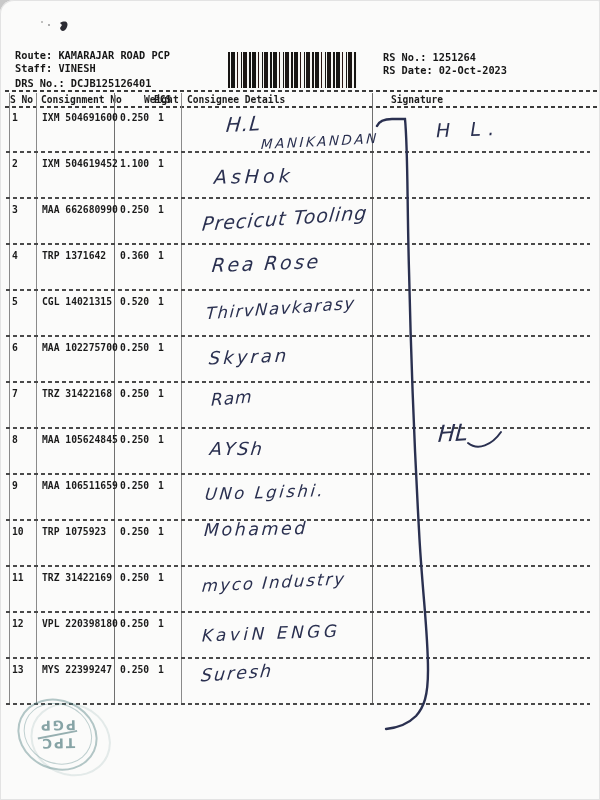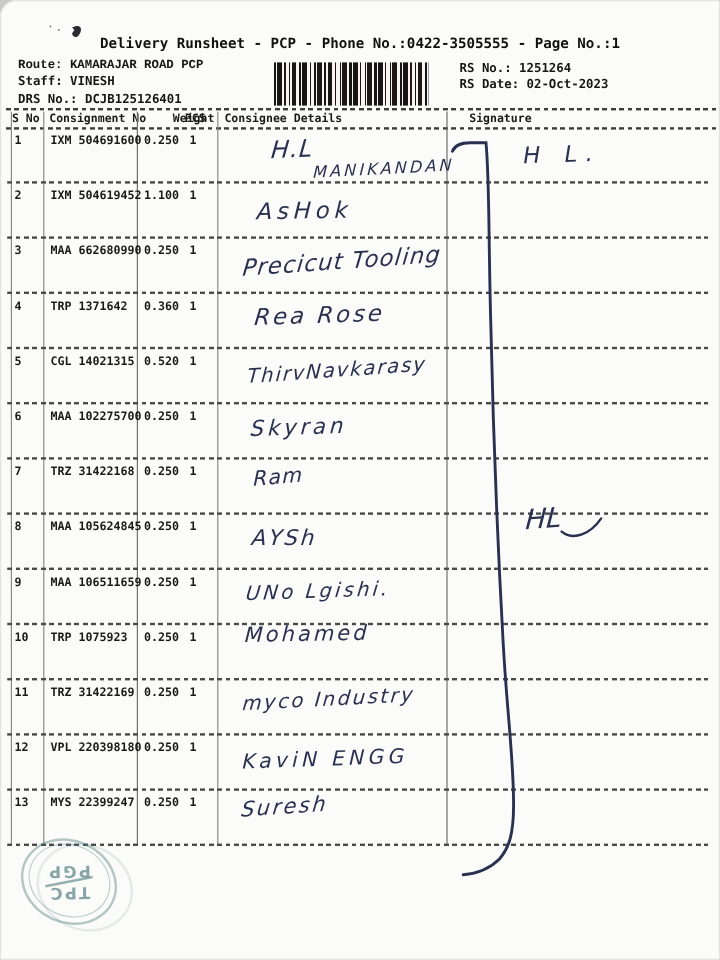--- a/index.html
+++ b/index.html
@@ -6,21 +6,21 @@
   html,body { width:600px; height:800px; background:#c9c9c9; font-family:"DejaVu Sans Mono", monospace; }
   .page { position:absolute; inset:0; background:#fbfbfa; border-radius:14px 2px 0 0;
           box-shadow: inset 0 0 0 1px #e3e3e3; overflow:hidden; }
 
   
   .doc-title { position:absolute; top:14px; left:0; right:0; text-align:center;
                font-size:10.4px; font-weight:bold; color:#141414; letter-spacing:0.2px; }
   .doc-subtitle { position:absolute; top:29px; left:0; right:0; text-align:center;
                   font-size:11.8px; font-weight:bold; color:#101010; }
   .meta { position:absolute; font-size:10.3px; font-weight:bold; color:#161616; white-space:nowrap; }
-  .m-route { left:15px; top:49px;font-family:Liberation Mono, monospace; }
+  .m-route { left:15px; top:49px; }
   .m-staff { left:15px; top:62px; }
   .m-drs   { left:15px; top:77px; }
   .m-rsno  { left:383px; top:51px; }
   .m-rsdate{ left:383px; top:64px; }
 
   .barcode { position:absolute; left:228px; top:52px; width:129px; height:36px;
     background:
       repeating-linear-gradient(90deg,
         #171513 0 2px, #f6f5f2 2px 3px,
         #171513 3px 7px, #f6f5f2 7px 9px,
@@ -94,21 +94,20 @@
 <body>
 
 <div class="page">
 
   <svg class="ink-mark" viewBox="0 0 40 24">
     <circle cx="4" cy="6" r="0.8" fill="#777"></circle>
     <circle cx="11" cy="9" r="0.9" fill="#888"></circle>
     <path d="M22 7 C27 4 31 6 29 11 C27 16 23 16 22 12 L24 9 Z" fill="#2b2b33"></path>
   </svg>
 
-  <div class="doc-subtitle">Delivery Runsheet - PCP - Phone No.:0422-3505555 - Page No.:1</div>
 
   <div class="meta m-route">Route: KAMARAJAR ROAD PCP</div>
   <div class="meta m-staff">Staff: VINESH</div>
   <div class="meta m-drs">DRS No.: DCJB125126401</div>
   <div class="meta m-rsno">RS No.: 1251264</div>
   <div class="meta m-rsdate">RS Date: 02-Oct-2023</div>
 
   <div class="barcode"></div>
 
   <div class="dash dash-top"></div>

